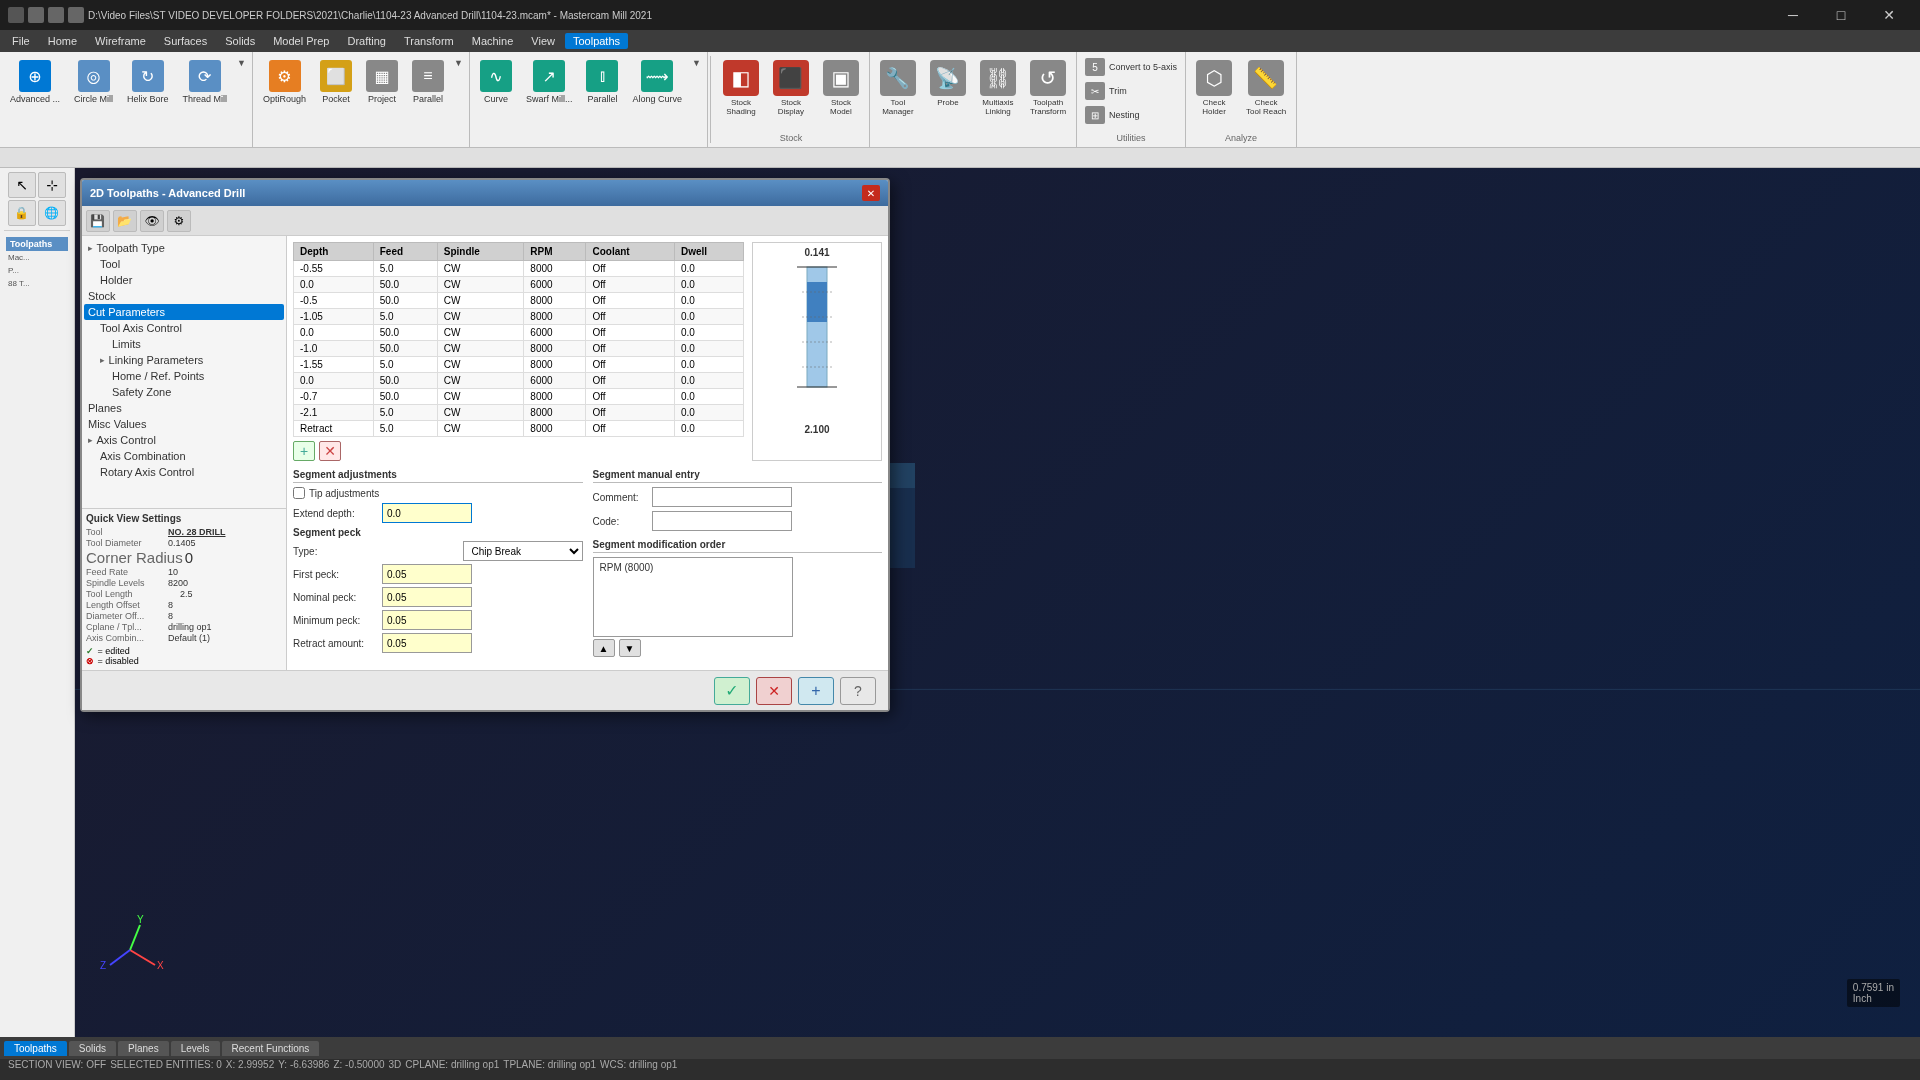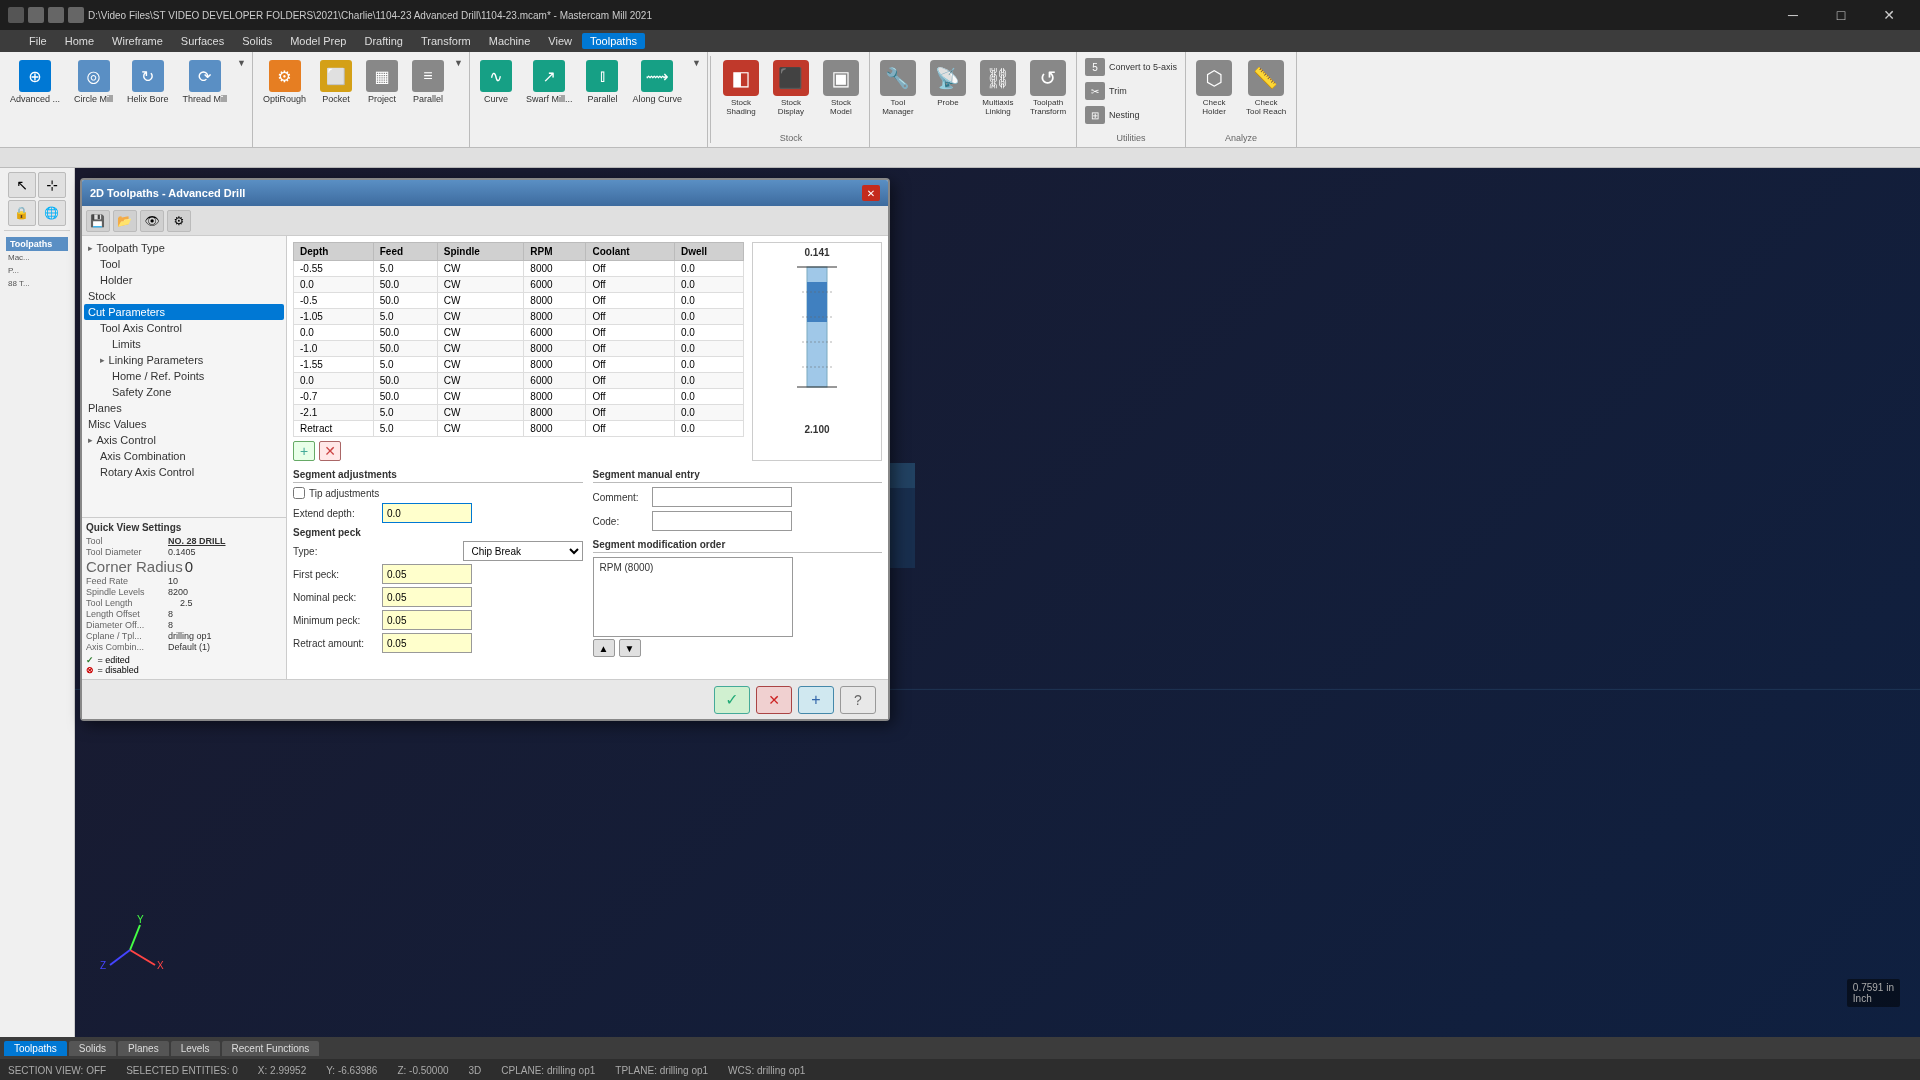--- a/index.html
+++ b/index.html
@@ -7,21 +7,21 @@
 
     
     .title-bar { height: 30px; background: #1e1e1e; display: flex; align-items: center; justify-content: space-between; padding: 0 8px; color: #ccc; font-size: 11px; }
     .title-bar-left { display: flex; align-items: center; gap: 4px; }
     .title-bar-icons { display: flex; gap: 4px; }
     .title-bar-icons span { width: 16px; height: 16px; background: #555; display: inline-block; border-radius: 2px; }
     .title-bar-right { display: flex; gap: 2px; }
     .title-bar-btn { width: 46px; height: 30px; background: transparent; border: none; color: #ccc; cursor: pointer; font-size: 14px; display: flex; align-items: center; justify-content: center; }
 
     
-    .menu-bar { height: 22px; background: #3c3c3c; display: flex; align-items: center; padding: 0 21px; gap: 2px; }
+    .menu-bar { height: 22px; background: #3c3c3c; display: flex; align-items: center; padding: 0 4px; gap: 2px; }
     .menu-item { padding: 2px 8px; color: #ddd; font-size: 11px; cursor: pointer; border-radius: 2px; }
     .menu-item:hover, .menu-item.active { background: #0078d4; color: white; }
     .ribbon-btn { display: flex; flex-direction: column; align-items: center; padding: 4px 6px; cursor: pointer; border-radius: 3px; min-width: 44px; font-size: 9px; color: #333; }
     .ribbon-icon { width: 32px; height: 32px; background: #888; border-radius: 3px; margin-bottom: 2px; display: flex; align-items: center; justify-content: center; color: white; font-size: 16px; }
     .ribbon-icon.blue { background: #0078d4; }
     .ribbon-icon.orange { background: #e67e22; }
     .ribbon-icon.teal { background: #16a085; }
     .ribbon-section { display: flex; align-items: stretch; border-right: 1px solid #bbb; padding: 4px; gap: 2px; }
     .ribbon-section-label { font-size: 9px; color: #666; text-align: center; padding-top: 2px; }
 
@@ -573,21 +573,21 @@
             <div style="flex:1;">
               <div style="font-size:10px;font-weight:bold;color:#333;margin-bottom:4px;border-bottom:1px solid #bbb;padding-bottom:2px;">Segment adjustments</div>
               <div style="display:flex;align-items:center;gap:4px;margin-bottom:4px;">
                 <input type="checkbox" style="width: 12px; height: 12px;">
                 <label style="font-size:10px;color:#333;">Tip adjustments</label>
               </div>
               <div style="display:flex;align-items:center;gap:4px;margin-bottom:4px;">
                 <label style="font-size:10px;color:#333;min-width:85px;">Extend depth:</label>
                 <input type="text" value="0.0" style="width: 90px; height: 20px; background: rgb(255, 255, 204); border: 1px solid rgb(0, 120, 212); padding: 1px 4px; font-size: 10px;">
               </div>
-              <div style="margin-bottom:20px;">
+              <div style="margin-bottom:11px;">
                 <div style="font-size:10px;font-weight:bold;color:#333;margin-bottom:3px;">Segment peck</div>
                 <div style="display:flex;align-items:center;gap:4px;margin-bottom:3px;justify-content:space-between;">
                   <label style="font-size:10px;color:#333;min-width:85px;">Type:</label>
                   <select style="height:20px;padding:1px 4px;border:1px solid #999;background:white;font-size:10px;width:120px;">
                     <option>Chip Break</option>
                     <option>Peck</option>
                     <option>None</option>
                   </select>
                 </div>
                 <div style="display:flex;align-items:center;gap:4px;margin-bottom:3px;">
@@ -649,21 +649,21 @@
 </div>
 
 <div style="height:22px;background:#3c3c3c;display:flex;align-items:center;gap:2px;padding:0 4px;">
   <div style="padding:2px 10px;background:#0078d4;color:white;font-size:10px;cursor:pointer;border-radius:2px 2px 0 0;">Toolpaths</div>
   <div style="padding:2px 10px;background:#555;color:#ddd;font-size:10px;cursor:pointer;border-radius:2px 2px 0 0;">Solids</div>
   <div style="padding:2px 10px;background:#555;color:#ddd;font-size:10px;cursor:pointer;border-radius:2px 2px 0 0;">Planes</div>
   <div style="padding:2px 10px;background:#555;color:#ddd;font-size:10px;cursor:pointer;border-radius:2px 2px 0 0;">Levels</div>
   <div style="padding:2px 10px;background:#555;color:#ddd;font-size:10px;cursor:pointer;border-radius:2px 2px 0 0;">Recent Functions</div>
 </div>
 
-<div style="height:22px;background:#2d2d2d;display:flex;align-items:center;padding:0 8px;gap:20px;color:#aaa;font-size:10px;">
+<div style="height:22px;background:#2d2d2d;display:flex;align-items:flex-start;padding:0 8px;gap:4px;color:#aaa;font-size:10px;">
   <span>SECTION VIEW: OFF</span>
   <span>SELECTED ENTITIES: 0</span>
   <span>X: 2.99952</span>
   <span>Y: -6.63986</span>
   <span>Z: -0.50000</span>
   <span>3D</span>
   <span>CPLANE: drilling op1</span>
   <span>TPLANE: drilling op1</span>
   <span>WCS: drilling op1</span>
 </div>

